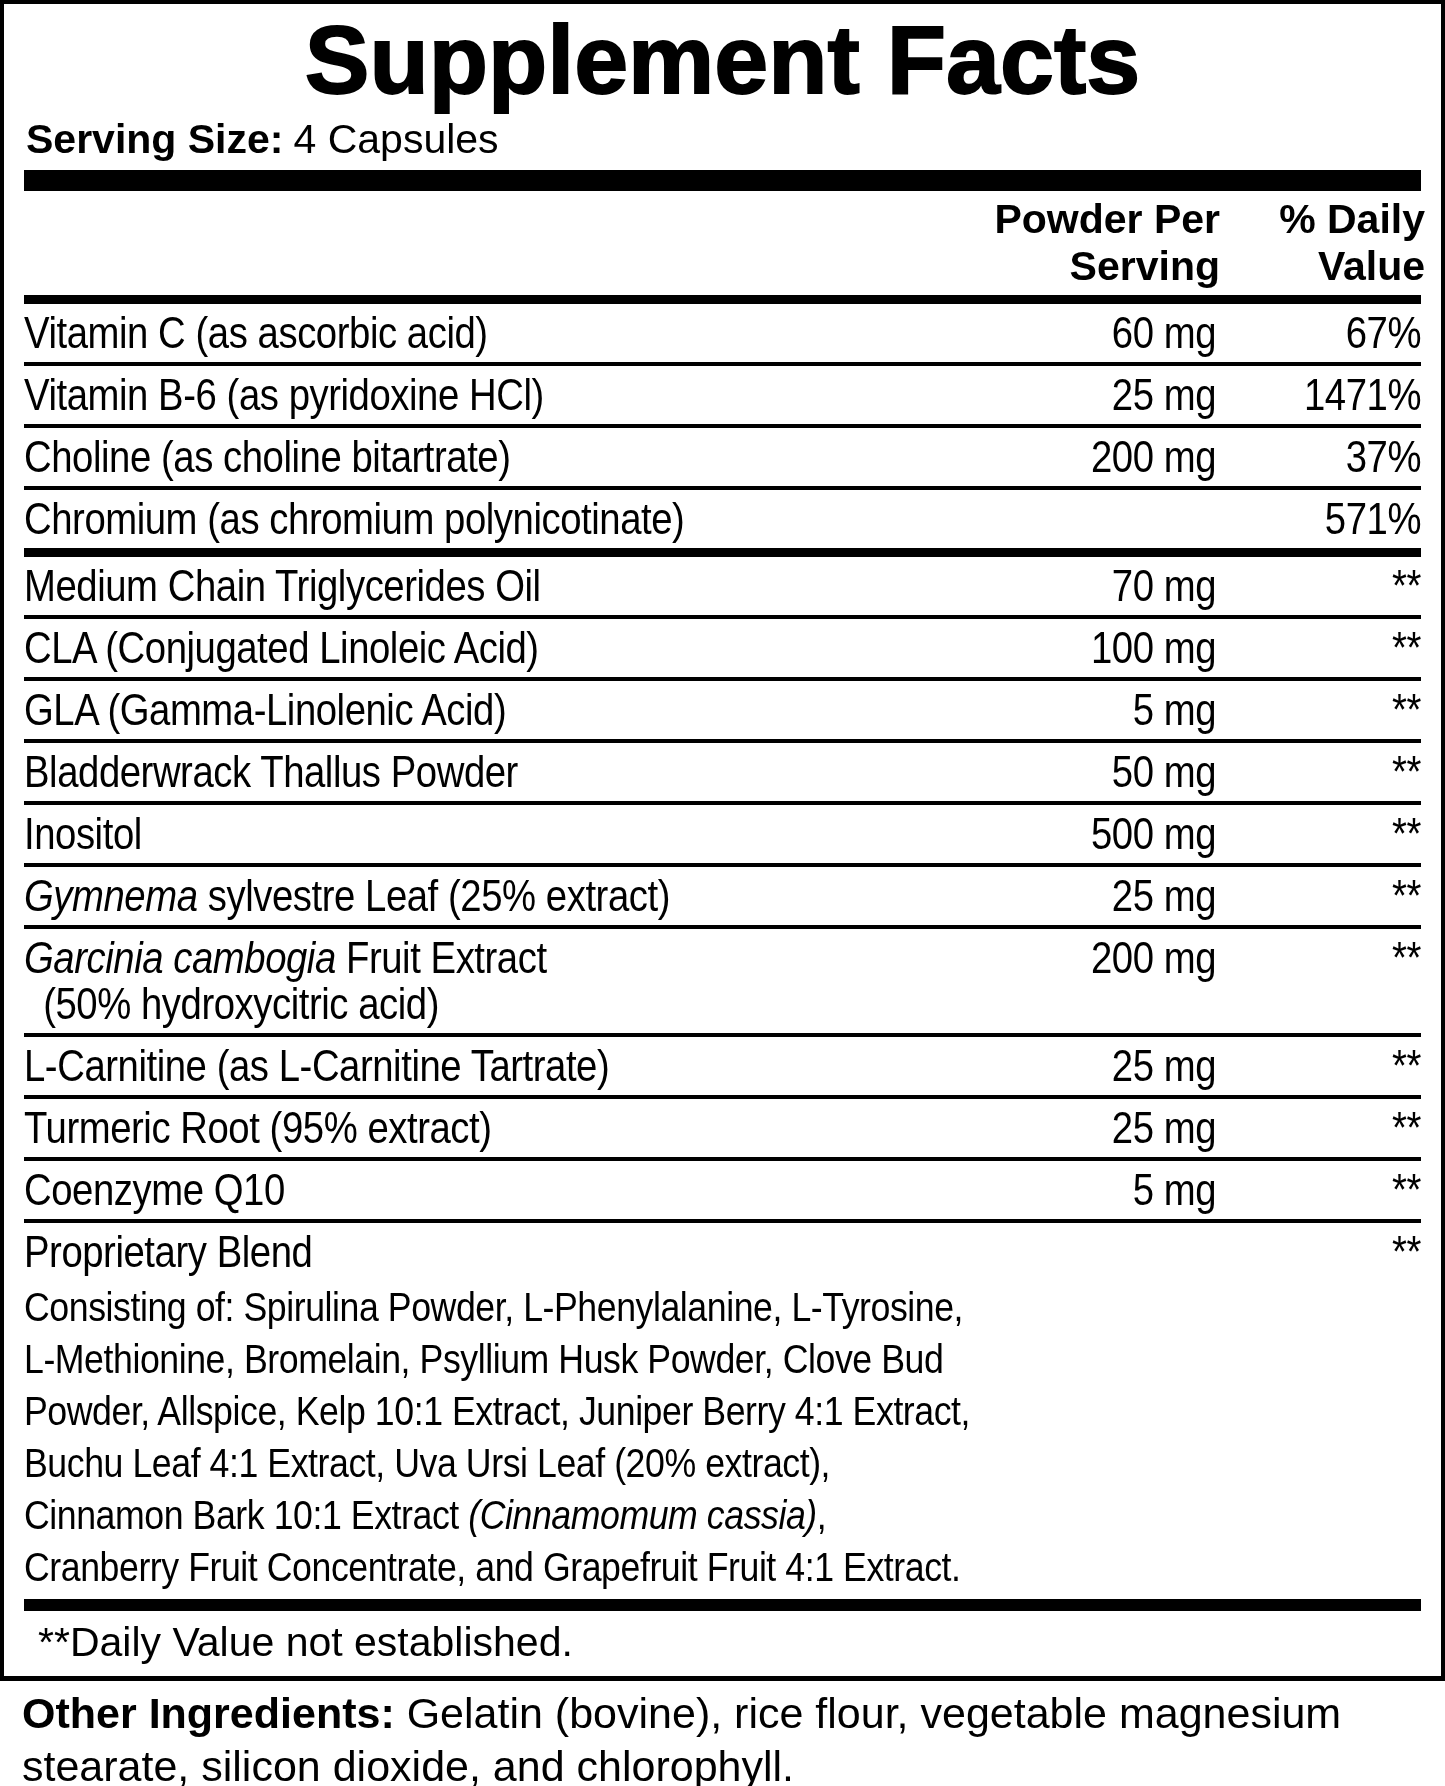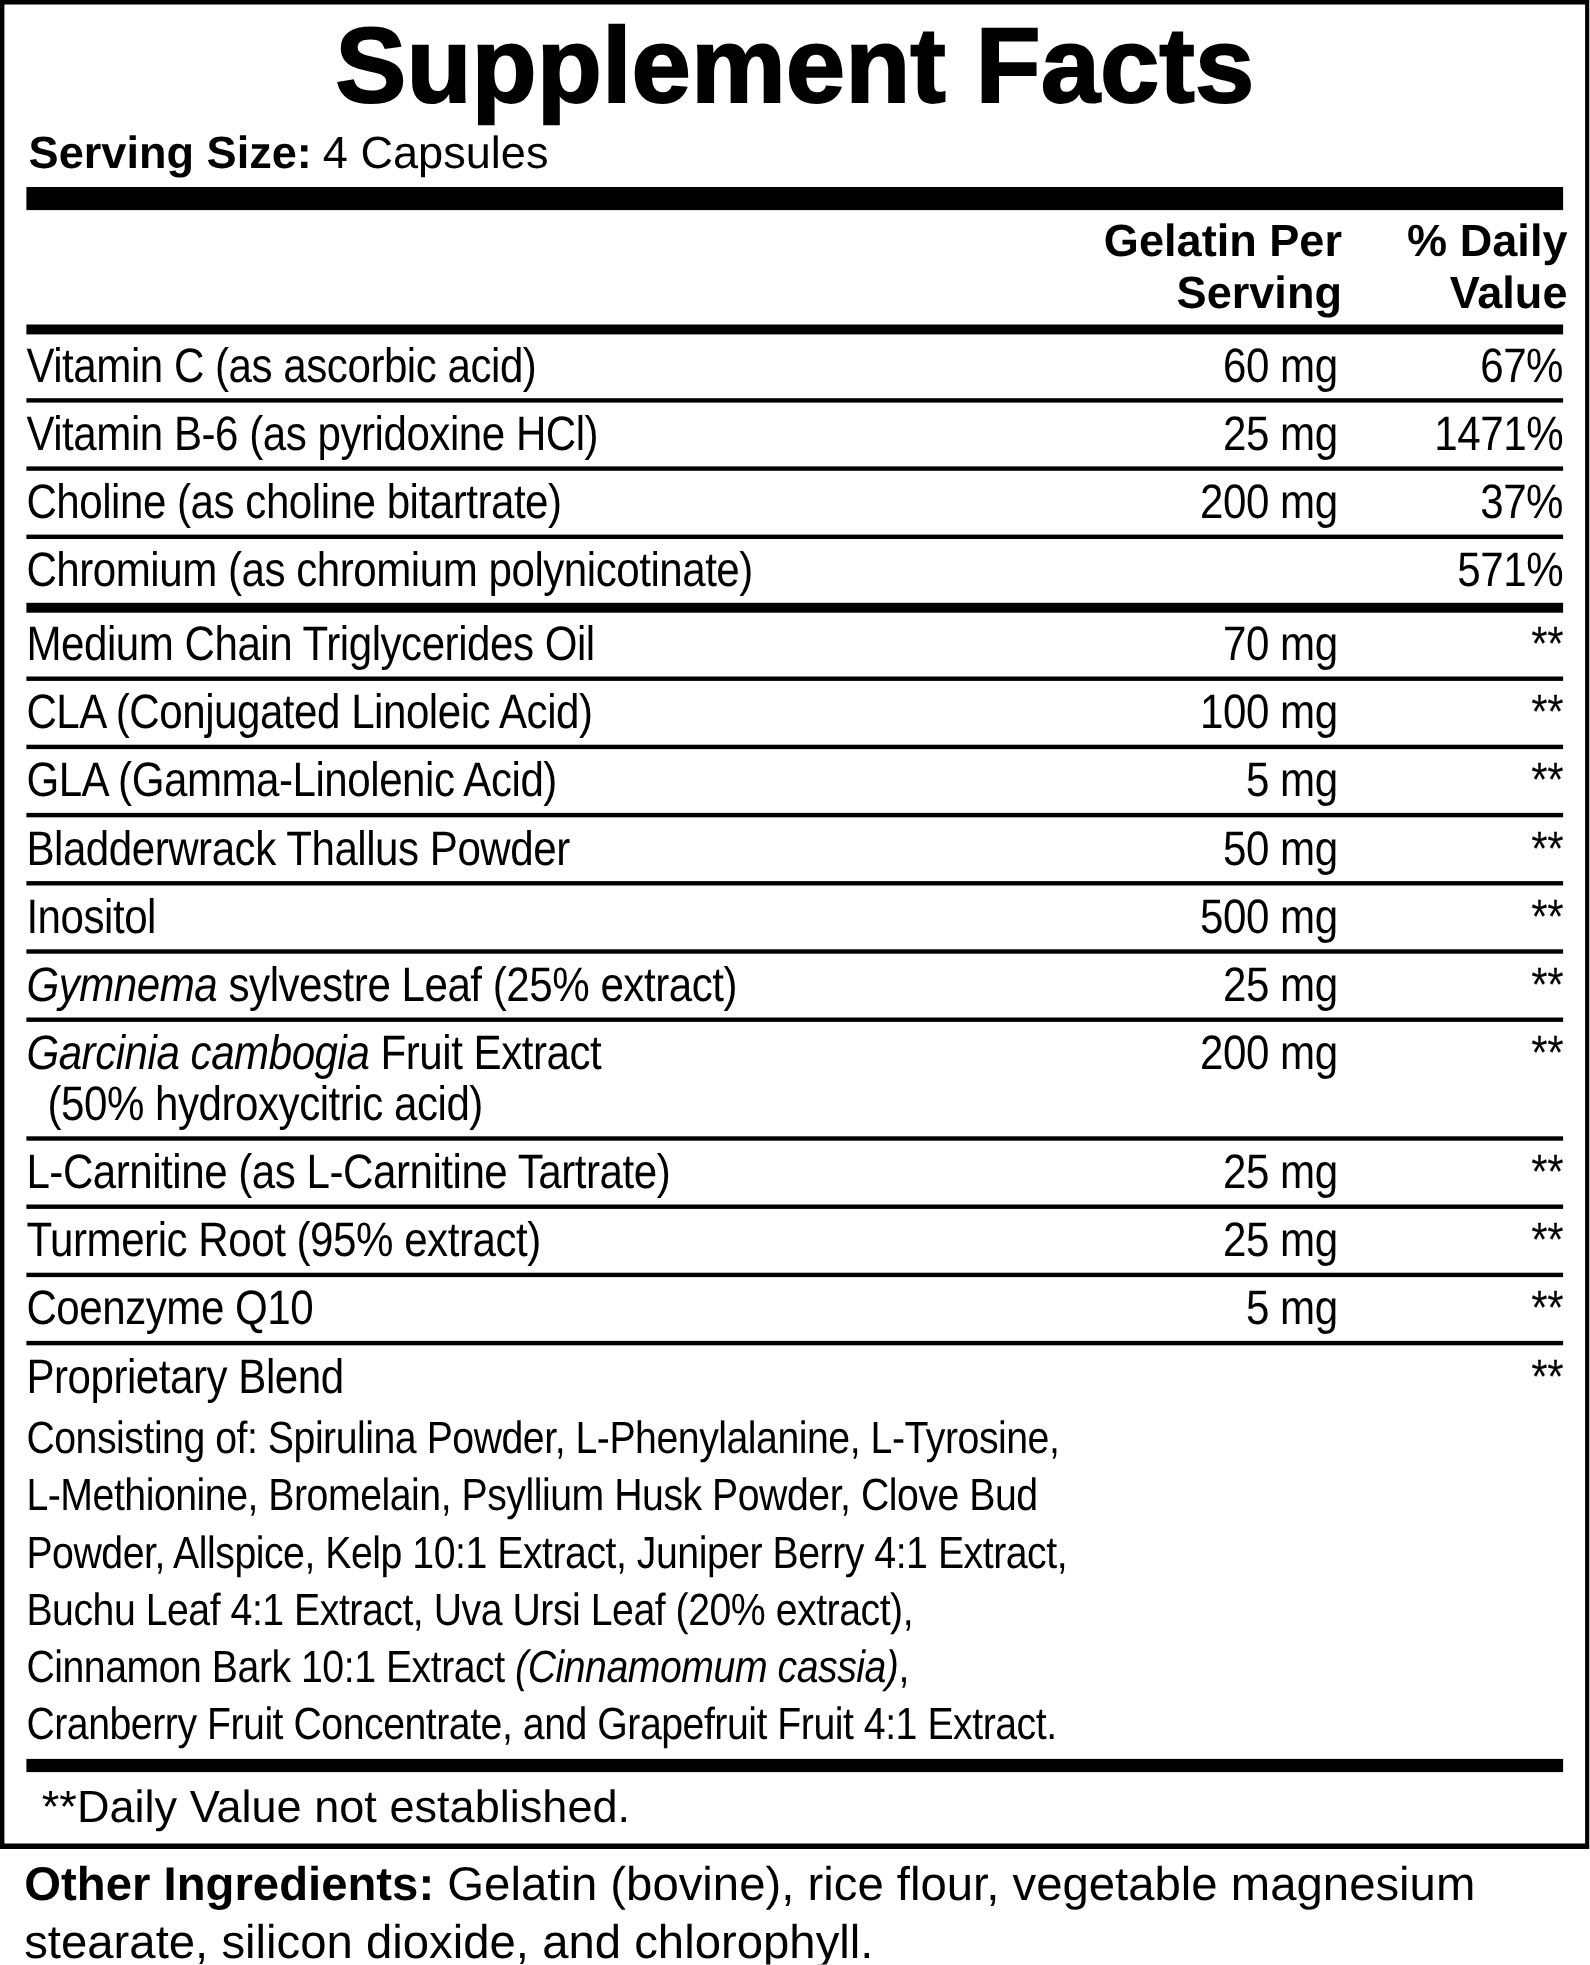--- a/index.html
+++ b/index.html
@@ -92,21 +92,21 @@
   <div class="serving-row">
     <div>
       <b>Serving Size:</b><span class="val">4 Capsules</span>
     </div>
   </div>
 
   <div class="bar bar-thick"></div>
 
   <div class="header-row">
     <div class="hdr-amount">
-      <div>Gelatin Per</div>
+      <div>Powder Per</div>
       <div>Serving</div>
     </div>
     <div class="hdr-dv">
       <div>% Daily</div>
       <div>Value</div>
     </div>
   </div>
 
   <div class="bar bar-mid"></div>
 

